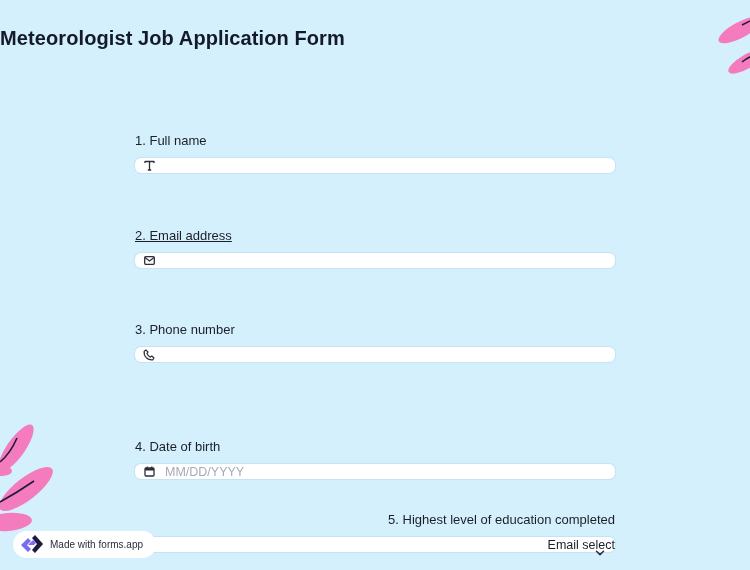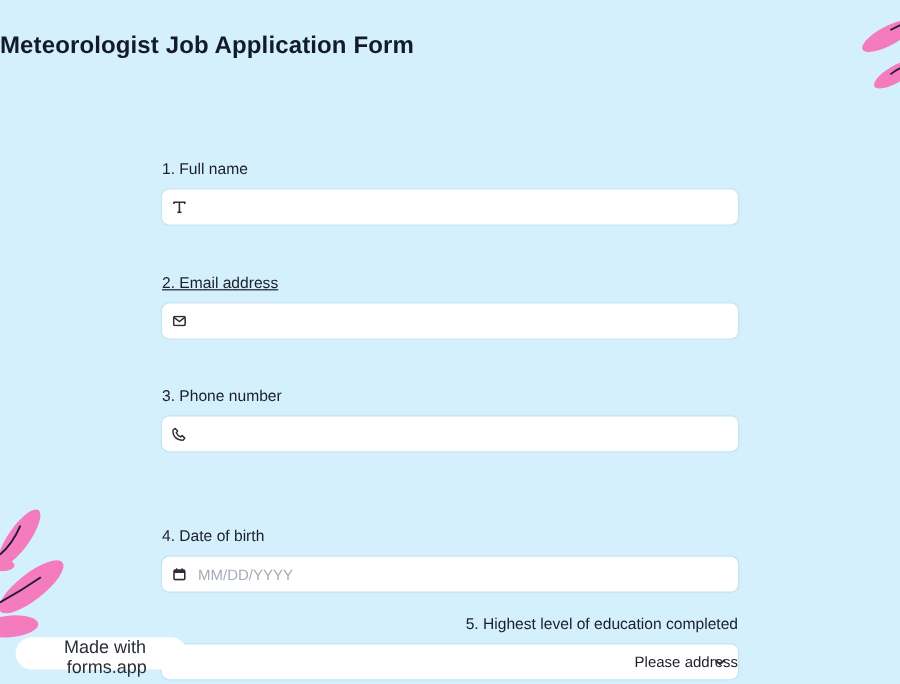--- a/index.html
+++ b/index.html
@@ -27,21 +27,21 @@
   }
   .q-label {
     font-size: 13px;
     color: #1b1f2a;
     margin-bottom: 9px;
     height: 16px;
     line-height: 16px;
   }
   .field {
     width: 480px;
-    height: 29px;
+    height: 15px;
     background: #ffffff;
     border-radius: 6px;
     display: flex;
     align-items: center;
     padding-left: 8px;
     position: relative;
     box-shadow: 0 0 0 1px rgba(180,215,235,0.5);
   }
   .field-icon {
     width: 12px; height: 12px;
@@ -63,23 +63,22 @@
   .select-text { font-size: 12.5px; color: #1b1f2a; flex: 1; }
   .chevron { position: absolute; right: 10px; top: 7px; }
   .badge {
     position: absolute;
     left: 13px; top: 531px;
     width: 143px; height: 27px;
     background: #ffffff;
     border-radius: 14px;
     display: flex; align-items: center;
     padding-left: 6px;
-    font-size: 15px;
+    font-size: 10px;
     color: #2a2e38;
-    flex-direction: column;
   }
   .badge .logo { width: 26px; height: 22px; margin-right: 5px; }
   .badge b { font-weight: normal; margin-left: 3px; }
   .deco { position: absolute; }
 </style>
 </head>
 <body>
 
 <svg class="deco" style="left:700px; top:0px;" width="50" height="85" viewBox="0 0 50 85">
   <ellipse cx="40" cy="30" rx="24" ry="8" transform="rotate(-28 40 30)" fill="#f47bbd"></ellipse>
@@ -146,21 +145,21 @@
           <path d="M3.2 0.5 V2.5 M7.8 0.5 V2.5" stroke="#2c2f38" stroke-width="1.2"></path>
         </svg>
     </span>
     <input class="field-input" type="text" placeholder="MM/DD/YYYY" style="">
   </div>
 </div>
 
 <div class="question" style="top:472px;text-align:right;">
   <div class="q-label">5. Highest level of education completed</div>
   <div class="field select-field">
-    <span class="select-text">Please address</span>
+    <span class="select-text">Email select</span>
     <span class="chevron">
       <svg width="10" height="10" viewBox="0 0 10 10">
           <path d="M1.5 3.2 L5 6.6 L8.5 3.2" stroke="#2c2f38" stroke-width="1.5" fill="none" stroke-linecap="round" stroke-linejoin="round"></path>
         </svg>
     </span>
   </div>
 </div>
 
 <div class="badge">
   <svg class="logo" viewBox="0 0 26 22">

